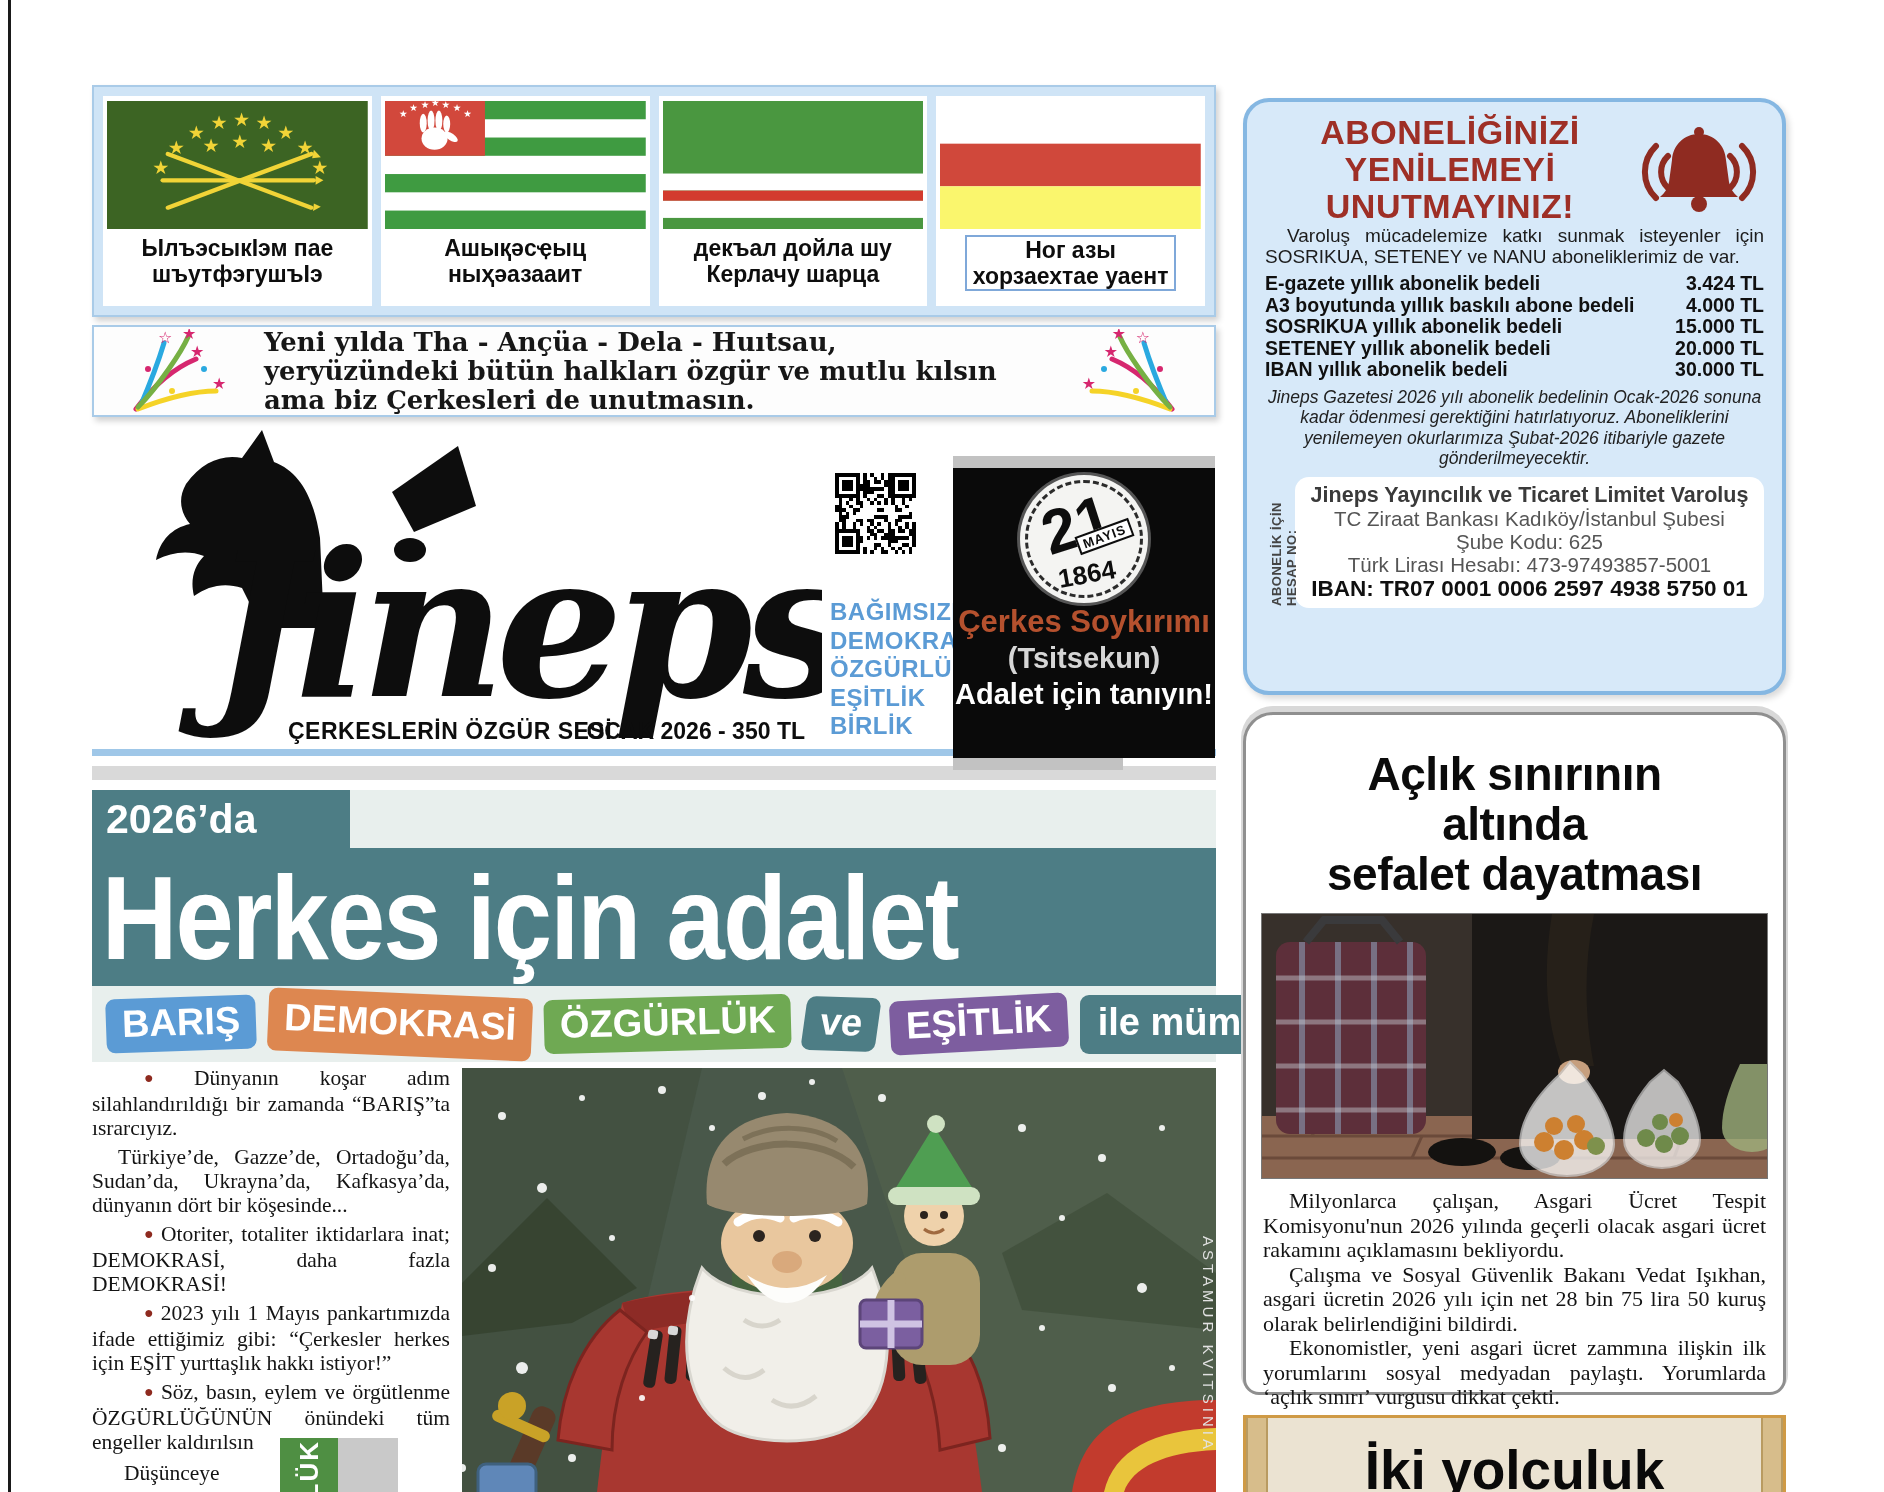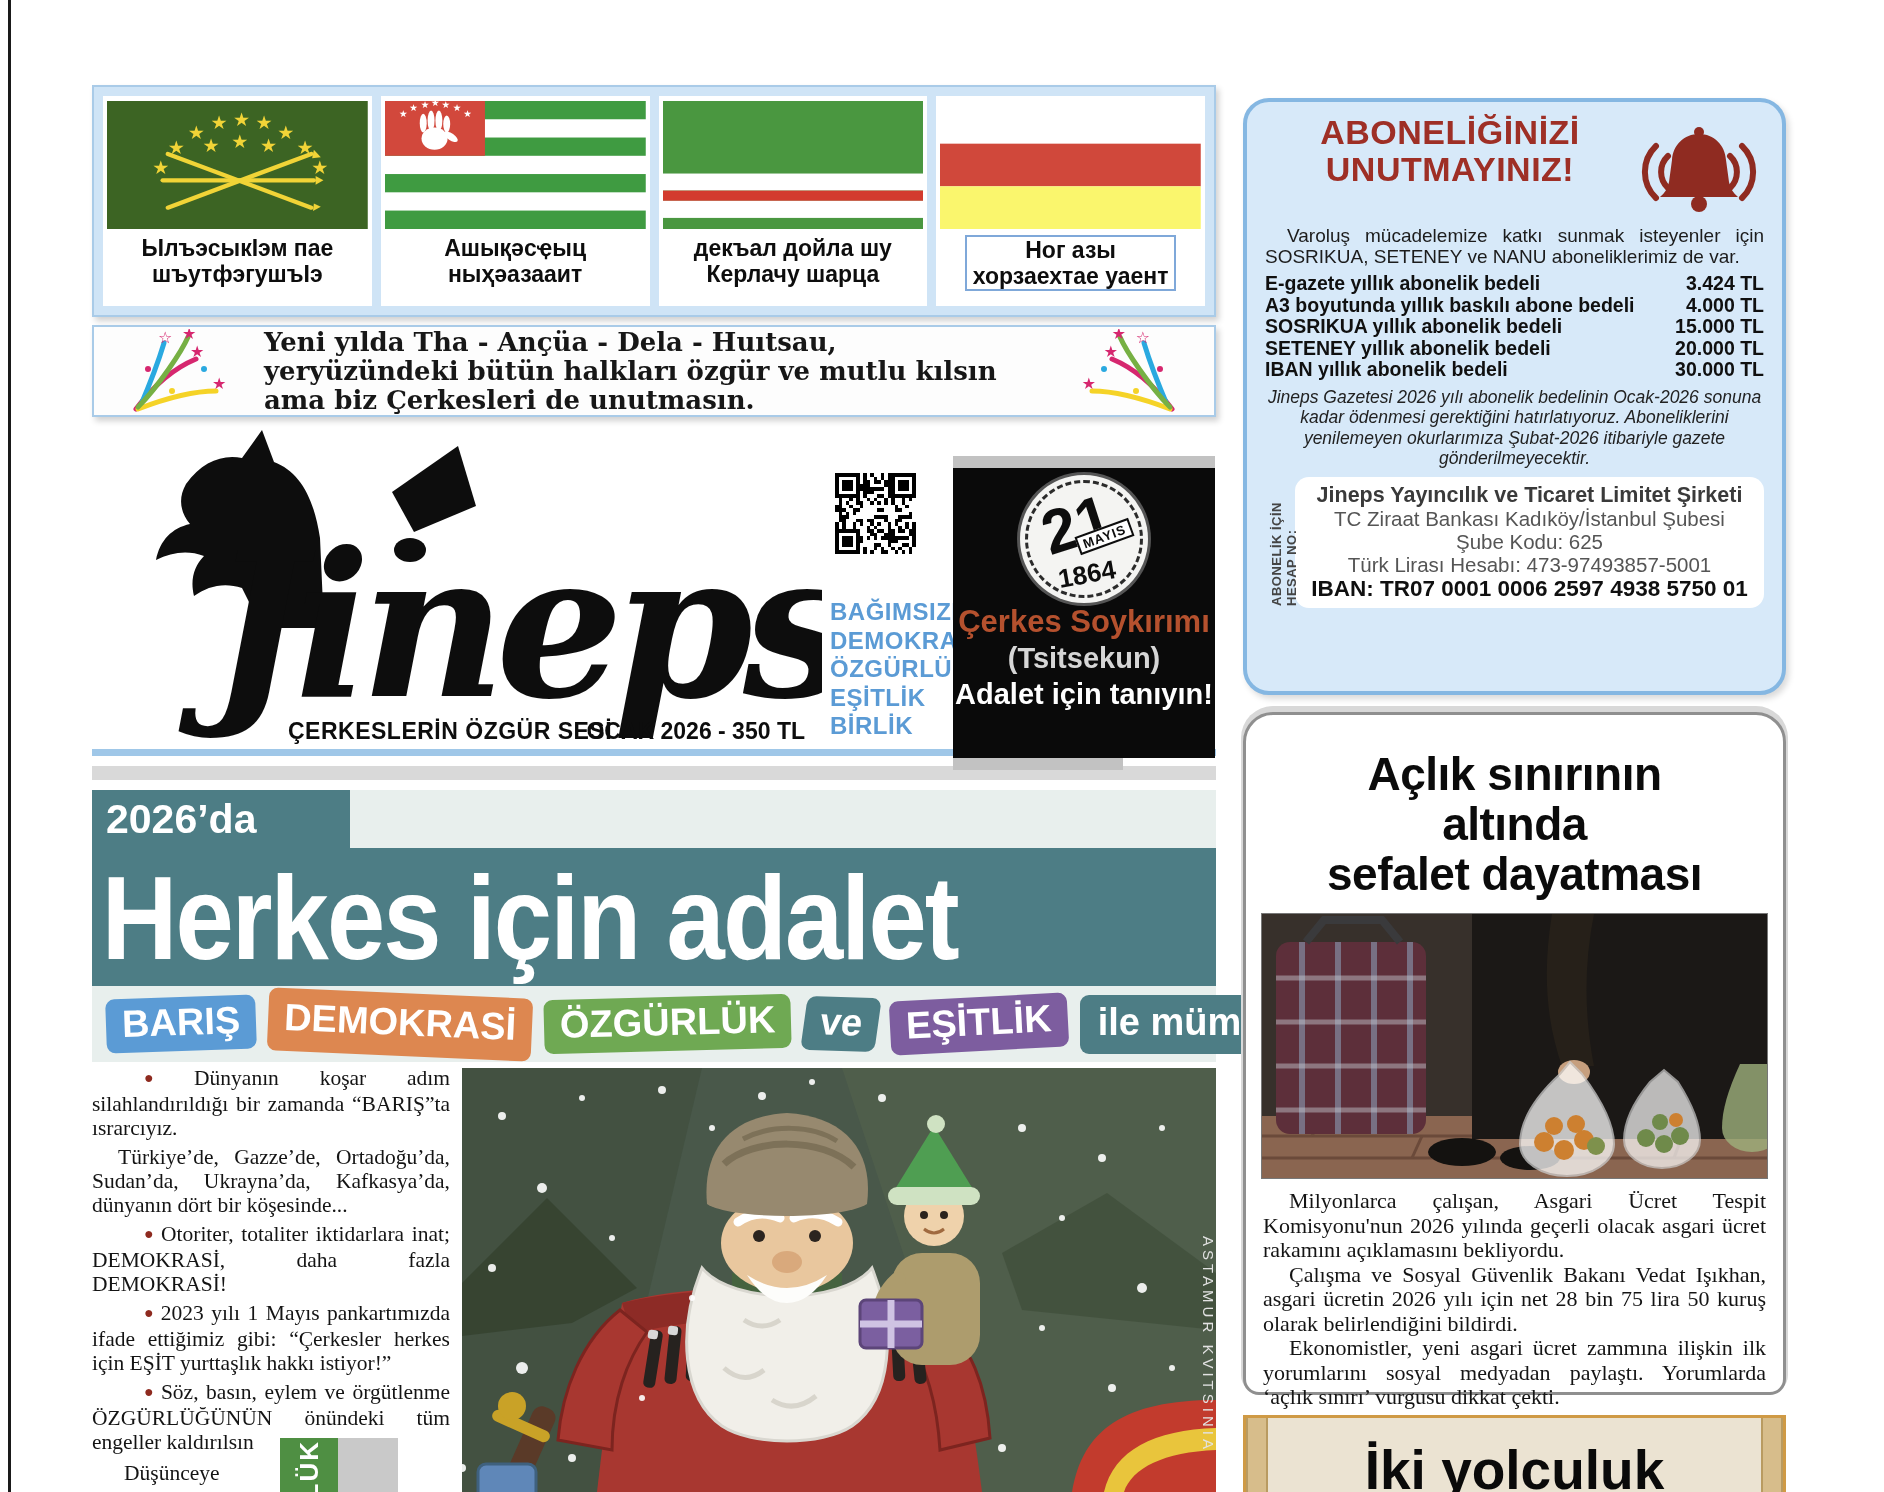--- a/index.html
+++ b/index.html
@@ -675,20 +675,21 @@
         <circle cx="540" cy="380" r="4"></circle>
         <circle cx="710" cy="300" r="3"></circle>
     </g>
     <text transform="translate(741,168) rotate(90)" fill="#e2e2e2" font-size="15" letter-spacing="4" font-family="Liberation Sans,sans-serif">ASTAMUR KVITSINIA</text>
   </svg>
 
   <div class="abs subbox">
     <div class="sub-head">
       <div class="sub-title">
         <div>ABONELİĞİNİZİ</div>
+        <div>YENİLEMEYİ</div>
         <div>UNUTMAYINIZ!</div>
       </div>
       <svg class="bell" width="130" height="104" viewBox="0 0 130 104">
         <g fill="none" stroke="#8f2b21" stroke-width="6" stroke-linecap="round">
           <path d="M22,30 A36,36 0 0 0 22,82"></path>
             <path d="M34,40 A22,22 0 0 0 34,72"></path>
           <path d="M108,30 A36,36 0 0 1 108,82"></path>
             <path d="M96,40 A22,22 0 0 1 96,72"></path>
         </g>
         <g fill="#8f2b21">
@@ -718,21 +719,21 @@
         </div>
       <div class="price-row">
           <span>IBAN yıllık abonelik bedeli</span>
           <span>30.000 TL</span>
         </div>
     </div>
     <div class="sub-note">Jineps Gazetesi 2026 yılı abonelik bedelinin Ocak-2026 sonuna kadar ödenmesi gerektiğini hatırlatıyoruz. Aboneliklerini yenilemeyen okurlarımıza Şubat-2026 itibariyle gazete gönderilmeyecektir.</div>
     <div class="bank-wrap">
       <div class="bank-label">ABONELİK İÇİN HESAP NO:</div>
       <div class="bank-box">
-        <div class="bank-l1">Jineps Yayıncılık ve Ticaret Limitet Şirketi</div>
+        <div class="bank-l1">Jineps Yayıncılık ve Ticaret Limitet Varoluş</div>
         <div class="bank-l2">TC Ziraat Bankası Kadıköy/İstanbul Şubesi</div>
         <div class="bank-l2">Şube Kodu: 625</div>
         <div class="bank-l2">Türk Lirası Hesabı: 473-97493857-5001</div>
         <div class="bank-iban">IBAN: TR07 0001 0006 2597 4938 5750 01</div>
       </div>
     </div>
   </div>
 
   <div class="abs hungerbox">
     <div class="hunger-title">

